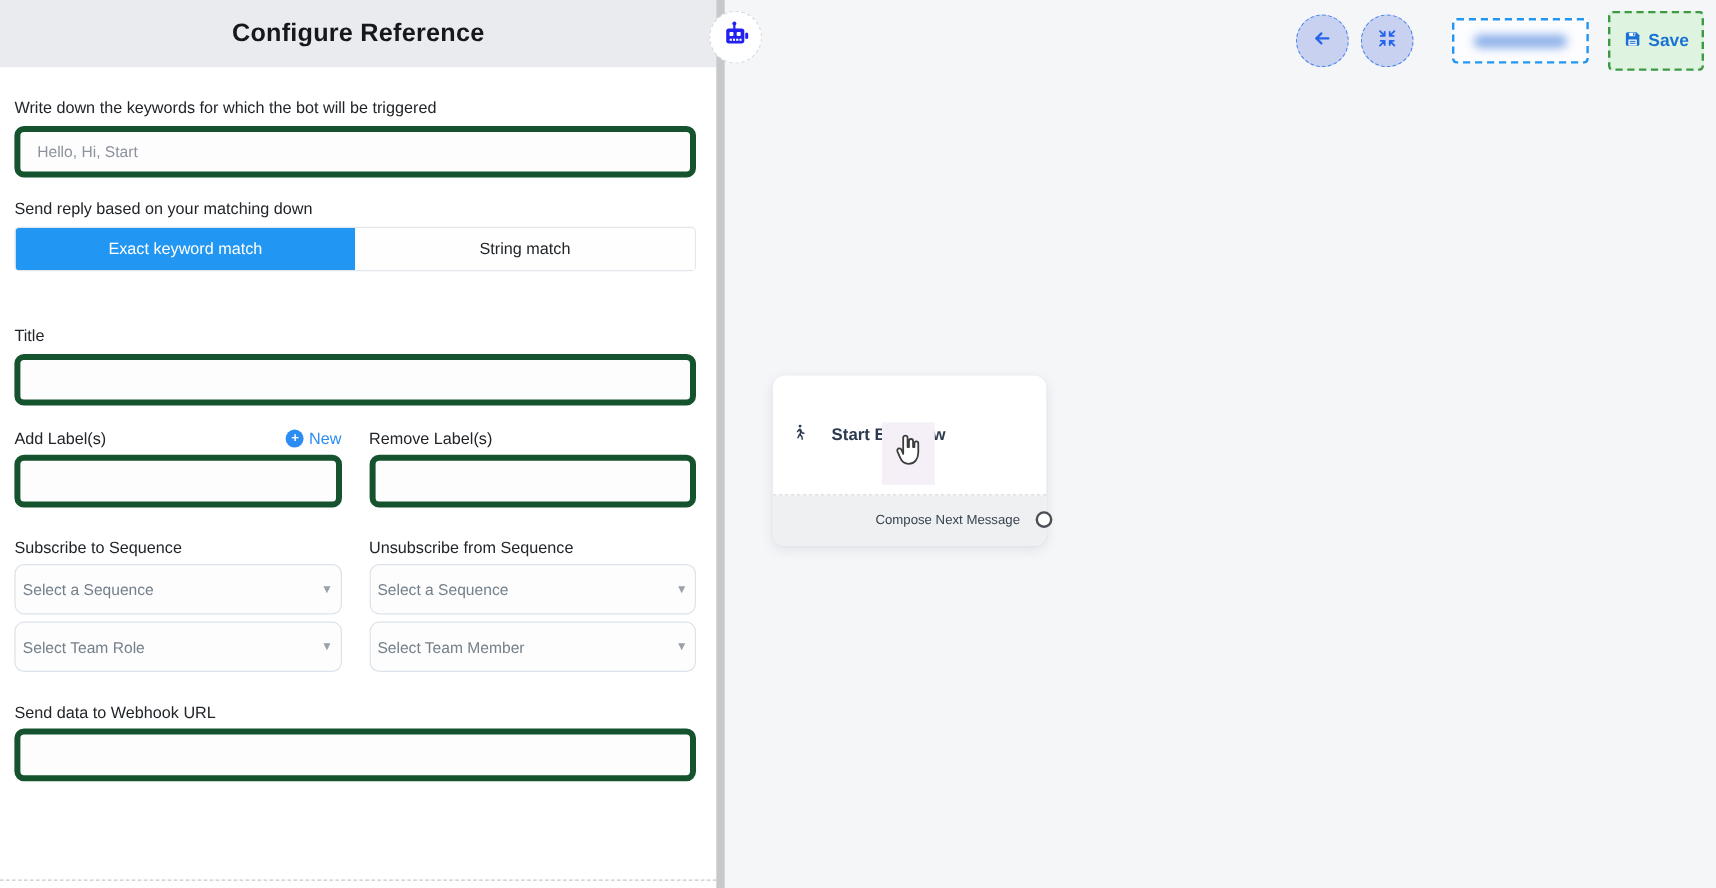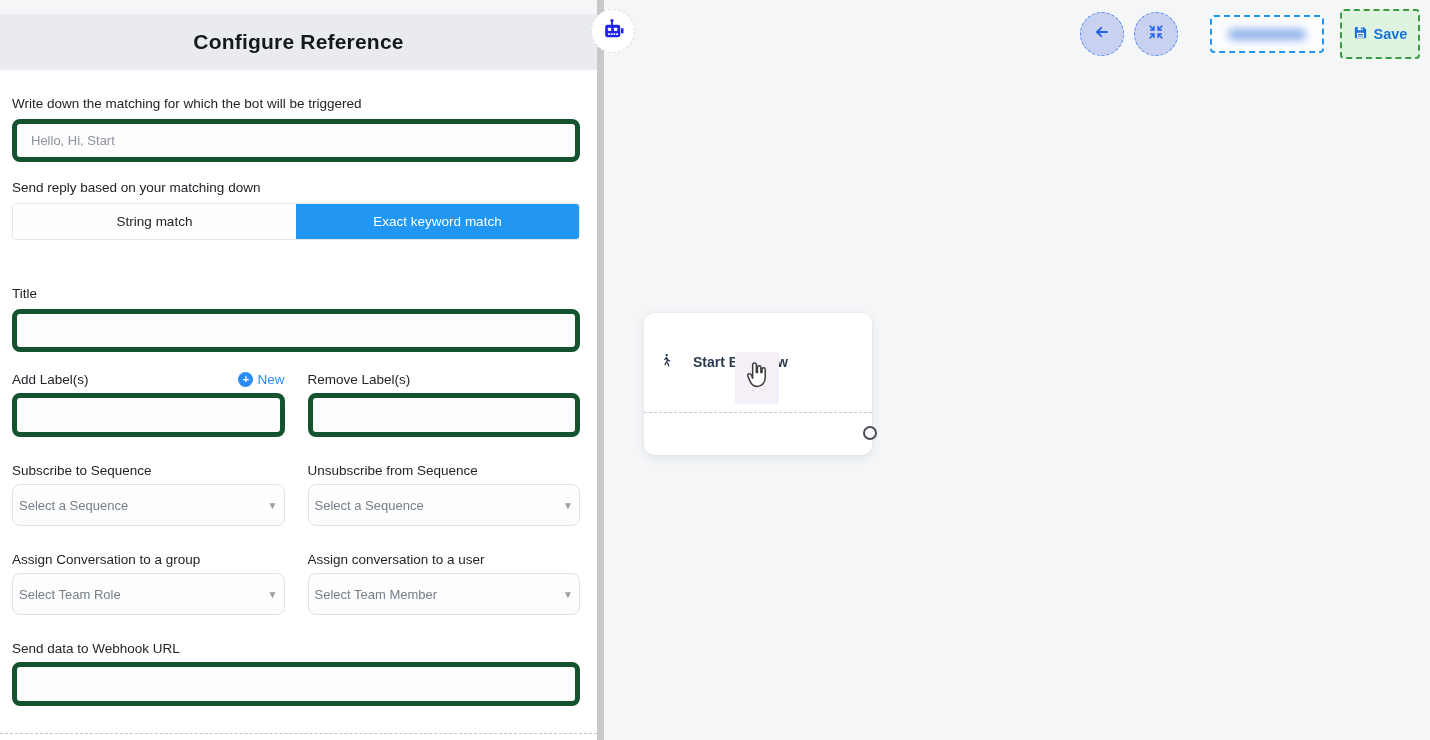--- a/index.html
+++ b/index.html
@@ -1,21 +1,21 @@
 <!DOCTYPE html>
 <html><head>
 <meta charset="utf-8">
 <style>
   * { margin:0; padding:0; box-sizing:border-box; }
   html,body { width:1430px; height:740px; overflow:hidden; }
   body { font-family:"Liberation Sans", sans-serif; background:#f4f6f8; }
   .app { display:flex; width:1430px; height:740px; }
 
   
-  .panel { width:597px; background:#ffffff; position:relative; flex:0 0 597px;margin-top:14px; }
+  .panel { width:597px; background:#ffffff; position:relative; flex:0 0 597px; }
   .panel-header { height:56px; background:#e9ebee; display:flex; align-items:center; justify-content:center; }
   .panel-header h1 { font-size:21px; font-weight:700; color:#15181c; letter-spacing:.2px; }
   .panel-body { padding:26px 17px 0 12px; }
   .field-label { font-size:13.5px; color:#212529; display:block; }
   .text-input {
     margin-top:8px; width:100%; height:43px; border:5px solid #14532d; border-radius:8px;
     background:#fdfdfe; font-family:"Liberation Sans",sans-serif; font-size:13px; color:#30343a;
     padding:0 14px; outline:none;
   }
   .text-input::placeholder { color:#8d939c; }
@@ -76,27 +76,27 @@
 
 <div class="app">
 
   <div class="panel">
     <div class="panel-header">
       <h1>Configure Reference</h1>
     </div>
 
     <div class="panel-body">
 
-      <label class="field-label">Write down the matching for which the bot will be triggered</label>
+      <label class="field-label">Write down the keywords for which the bot will be triggered</label>
       <input class="text-input" type="text" placeholder="Hello, Hi, Start" style="">
 
       <label class="field-label mt18">Send reply based on your matching down</label>
       <div class="toggle">
+        <div class="seg active">Exact keyword match</div>
         <div class="seg inactive">String match</div>
-        <div class="seg active">Exact keyword match</div>
       </div>
 
       <label class="field-label mt46">Title</label>
       <input class="text-input" type="text" style="">
 
       <div class="cols mt20">
         <div class="col label-row">
           <span class="field-label">Add Label(s)</span>
           <span class="new-link">
             <span class="plus-circle">+</span>
@@ -128,28 +128,20 @@
           </div>
         </div>
         <div class="col">
           <div class="select">
             <span class="sel-text">Select a Sequence</span>
             <span class="caret">▼</span>
           </div>
         </div>
       </div>
 
-      <div class="cols mt26">
-        <div class="col">
-            <span class="field-label">Assign Conversation to a group</span>
-          </div>
-        <div class="col">
-            <span class="field-label">Assign conversation to a user</span>
-          </div>
-      </div>
       <div class="cols">
         <div class="col">
           <div class="select">
             <span class="sel-text">Select Team Role</span>
             <span class="caret">▼</span>
           </div>
         </div>
         <div class="col">
           <div class="select">
             <span class="sel-text">Select Team Member</span>
@@ -241,17 +233,20 @@
       <div class="cursor-zone">
         <span>
           <svg width="28" height="32" viewBox="0 0 24 28">
             <path d="M8.2 14V4.2a1.6 1.6 0 0 1 3.2 0V11h1V6.6a1.5 1.5 0 0 1 3 0V11h1V8.2a1.4 1.4 0 0 1 2.8 0V15c0 4.6-2.7 8.2-7 8.2-3.5 0-5.2-2-6.3-4.7l-1.9-4.4c-.4-1 .2-2.1 1.3-2.1.7 0 1.4.4 1.7 1.1l1.2 2.9z" fill="#ffffff" stroke="#3c3c3c" stroke-width="1.3" stroke-linejoin="round"></path>
           </svg>
         </span>
       </div>
 
       <div class="node-divider"></div>
 
+      <div class="node-footer">
+        <span class="footer-text">Compose Next Message</span>
+      </div>
       <div class="port"></div>
     </div>
 
   </div>
 </div>
 
 </body></html>

